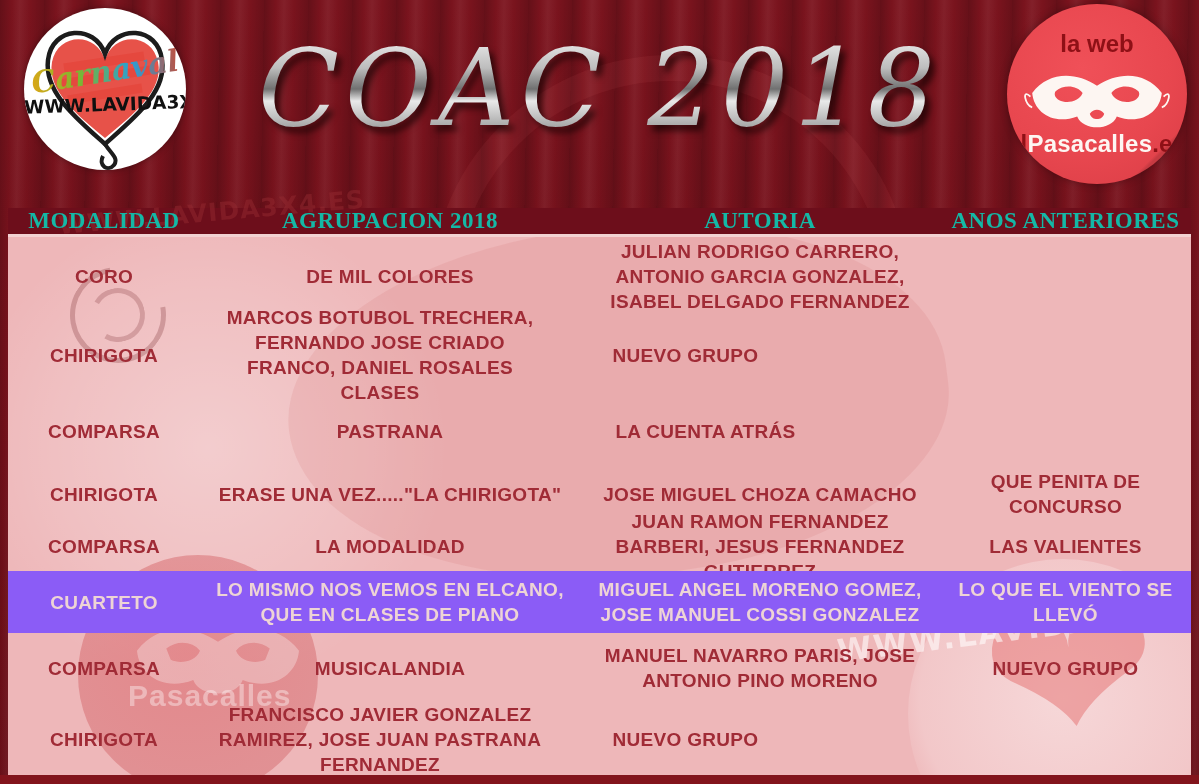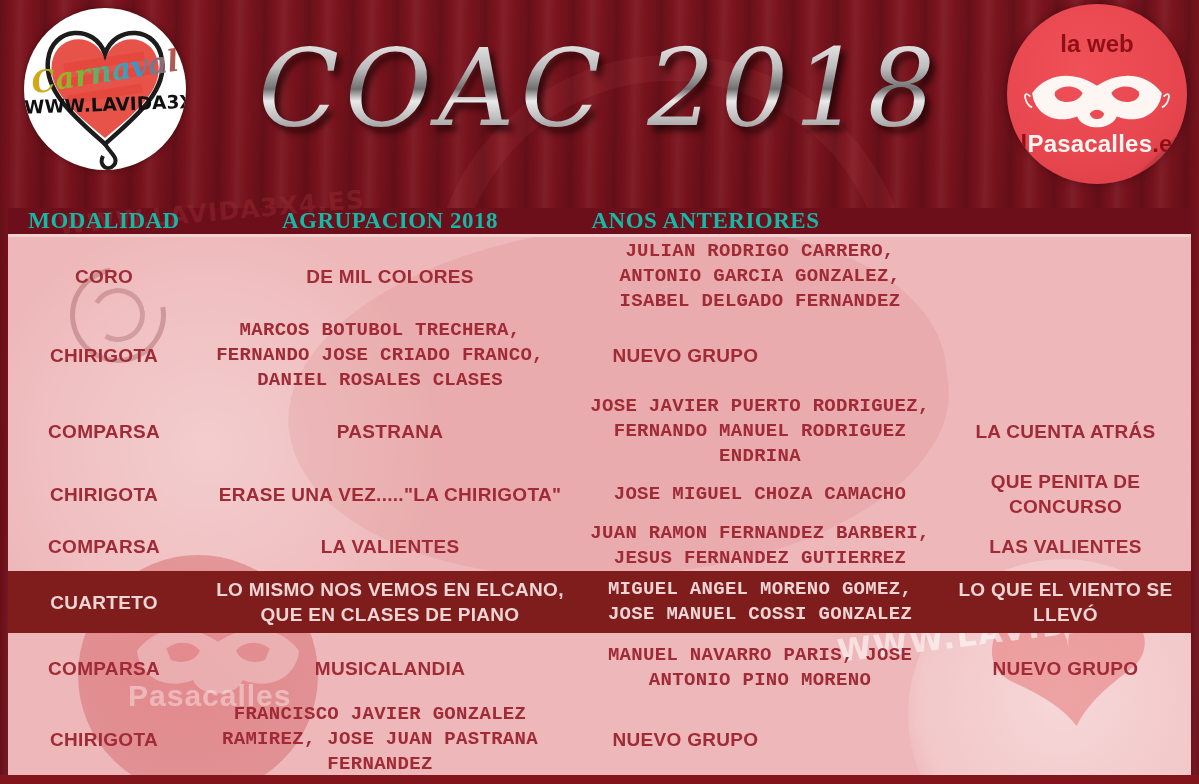--- a/index.html
+++ b/index.html
@@ -62,22 +62,22 @@
     font-family:"DejaVu Sans",sans-serif;font-weight:bold;font-size:25px;
     color:rgba(150,45,50,0.45);letter-spacing:1px;pointer-events:none;}
   
   .tbl{position:absolute;left:8px;top:234px;width:1183px;height:538px;
     background:#eeb7b9;border-top:3px solid #f2d2d2;overflow:hidden;}
   .rows{position:relative;z-index:2;display:flex;flex-direction:column;height:538px;}
   .row{display:flex;align-items:center;}
   .cell{box-sizing:border-box;display:flex;align-items:center;justify-content:center;
     text-align:center;height:100%;padding:0 10px;
     font-weight:bold;font-size:19px;line-height:25px;letter-spacing:0.3px;color:#a02b36;}
-  .c1{width:192px;}.c2{width:380px;}.c3{width:360px;font-family:Liberation Mono, monospace;}.c4{width:251px;}
-  .row.hl{background:#7f1d1d;}
+  .c1{width:192px;}.c2{width:380px;}.c3{width:360px;}.c4{width:251px;}
+  .row.hl{background:#8b5cf6;}
   .row.hl .cell{color:#eed4d5;}
   
   .wm{position:absolute;z-index:1;pointer-events:none;}
   .wm-circle-left{left:-50px;top:-40px;width:500px;height:500px;border-radius:50%;
     background:radial-gradient(circle,rgba(255,255,255,0.30) 0%,rgba(255,255,255,0.12) 45%,rgba(255,255,255,0) 68%);}
   .wm-spiral{left:62px;top:30px;width:86px;height:86px;border-radius:50%;
     border:5px solid rgba(110,30,35,0.25);border-top-color:transparent;transform:rotate(35deg);}
   .wm-spiral::after{content:"";position:absolute;left:16px;top:16px;width:44px;height:44px;border-radius:50%;
     border:5px solid rgba(110,30,35,0.22);border-left-color:transparent;transform:rotate(-50deg);}
   .wm-blob-center{left:280px;top:-10px;width:660px;height:350px;border-radius:48% 52% 45% 55%;
@@ -136,20 +136,21 @@
     </div>
 
     <div class="date-line">VIERNES 19 DE ENERO #COAC2018P11</div>
   </div>
 
   <div class="ghost-site-top">WWW.LAVIDA3X4.ES</div>
 
   <div class="colhead">
     <span class="c1">MODALIDAD</span>
     <span class="c2">AGRUPACION 2018</span>
+    <span class="c3">AUTORIA</span>
     <span class="c4">ANOS ANTERIORES</span>
   </div>
 
   <div class="tbl">
 
     <div class="wm wm-circle-left"></div>
     <div class="wm wm-spiral"></div>
     <div class="wm wm-blob-center"></div>
     <div class="wm wm-pasacalles"></div>
     <div class="wm wm-mask-ghost">
@@ -171,32 +172,31 @@
         <div class="cell c3">JULIAN RODRIGO CARRERO, ANTONIO GARCIA GONZALEZ, ISABEL DELGADO FERNANDEZ</div>
       </div>
       <div class="row" style="height:80px">
         <div class="cell c1">CHIRIGOTA</div>
         <div class="cell c3">MARCOS BOTUBOL TRECHERA, FERNANDO JOSE CRIADO FRANCO, DANIEL ROSALES CLASES</div>
         <div class="cell c4">NUEVO GRUPO</div>
       </div>
       <div class="row" style="height:72px">
         <div class="cell c1">COMPARSA</div>
         <div class="cell c2">PASTRANA</div>
-        <div class="cell c3">JOSE JAVIER PUERTO RODRIGUEZ, FERNANDO MANUEL RODRIGUEZ ENDRINA</div>
         <div class="cell c4">LA CUENTA ATRÁS</div>
       </div>
       <div class="row" style="height:54px">
         <div class="cell c1">CHIRIGOTA</div>
         <div class="cell c2">ERASE UNA VEZ....."LA CHIRIGOTA"</div>
         <div class="cell c3">JOSE MIGUEL CHOZA CAMACHO</div>
         <div class="cell c4">QUE PENITA DE CONCURSO</div>
       </div>
       <div class="row" style="height:50px">
         <div class="cell c1">COMPARSA</div>
-        <div class="cell c2">LA VALIENTES</div>
+        <div class="cell c2">LA MODALIDAD</div>
         <div class="cell c3">JUAN RAMON FERNANDEZ BARBERI, JESUS FERNANDEZ GUTIERREZ</div>
         <div class="cell c4">LAS VALIENTES</div>
       </div>
       <div class="row hl" style="height:62px">
         <div class="cell c1">CUARTETO</div>
         <div class="cell c2">LO MISMO NOS VEMOS EN ELCANO, QUE EN CLASES DE PIANO</div>
         <div class="cell c3">MIGUEL ANGEL MORENO GOMEZ, JOSE MANUEL COSSI GONZALEZ</div>
         <div class="cell c4">LO QUE EL VIENTO SE LLEVÓ</div>
       </div>
       <div class="row" style="height:70px">

